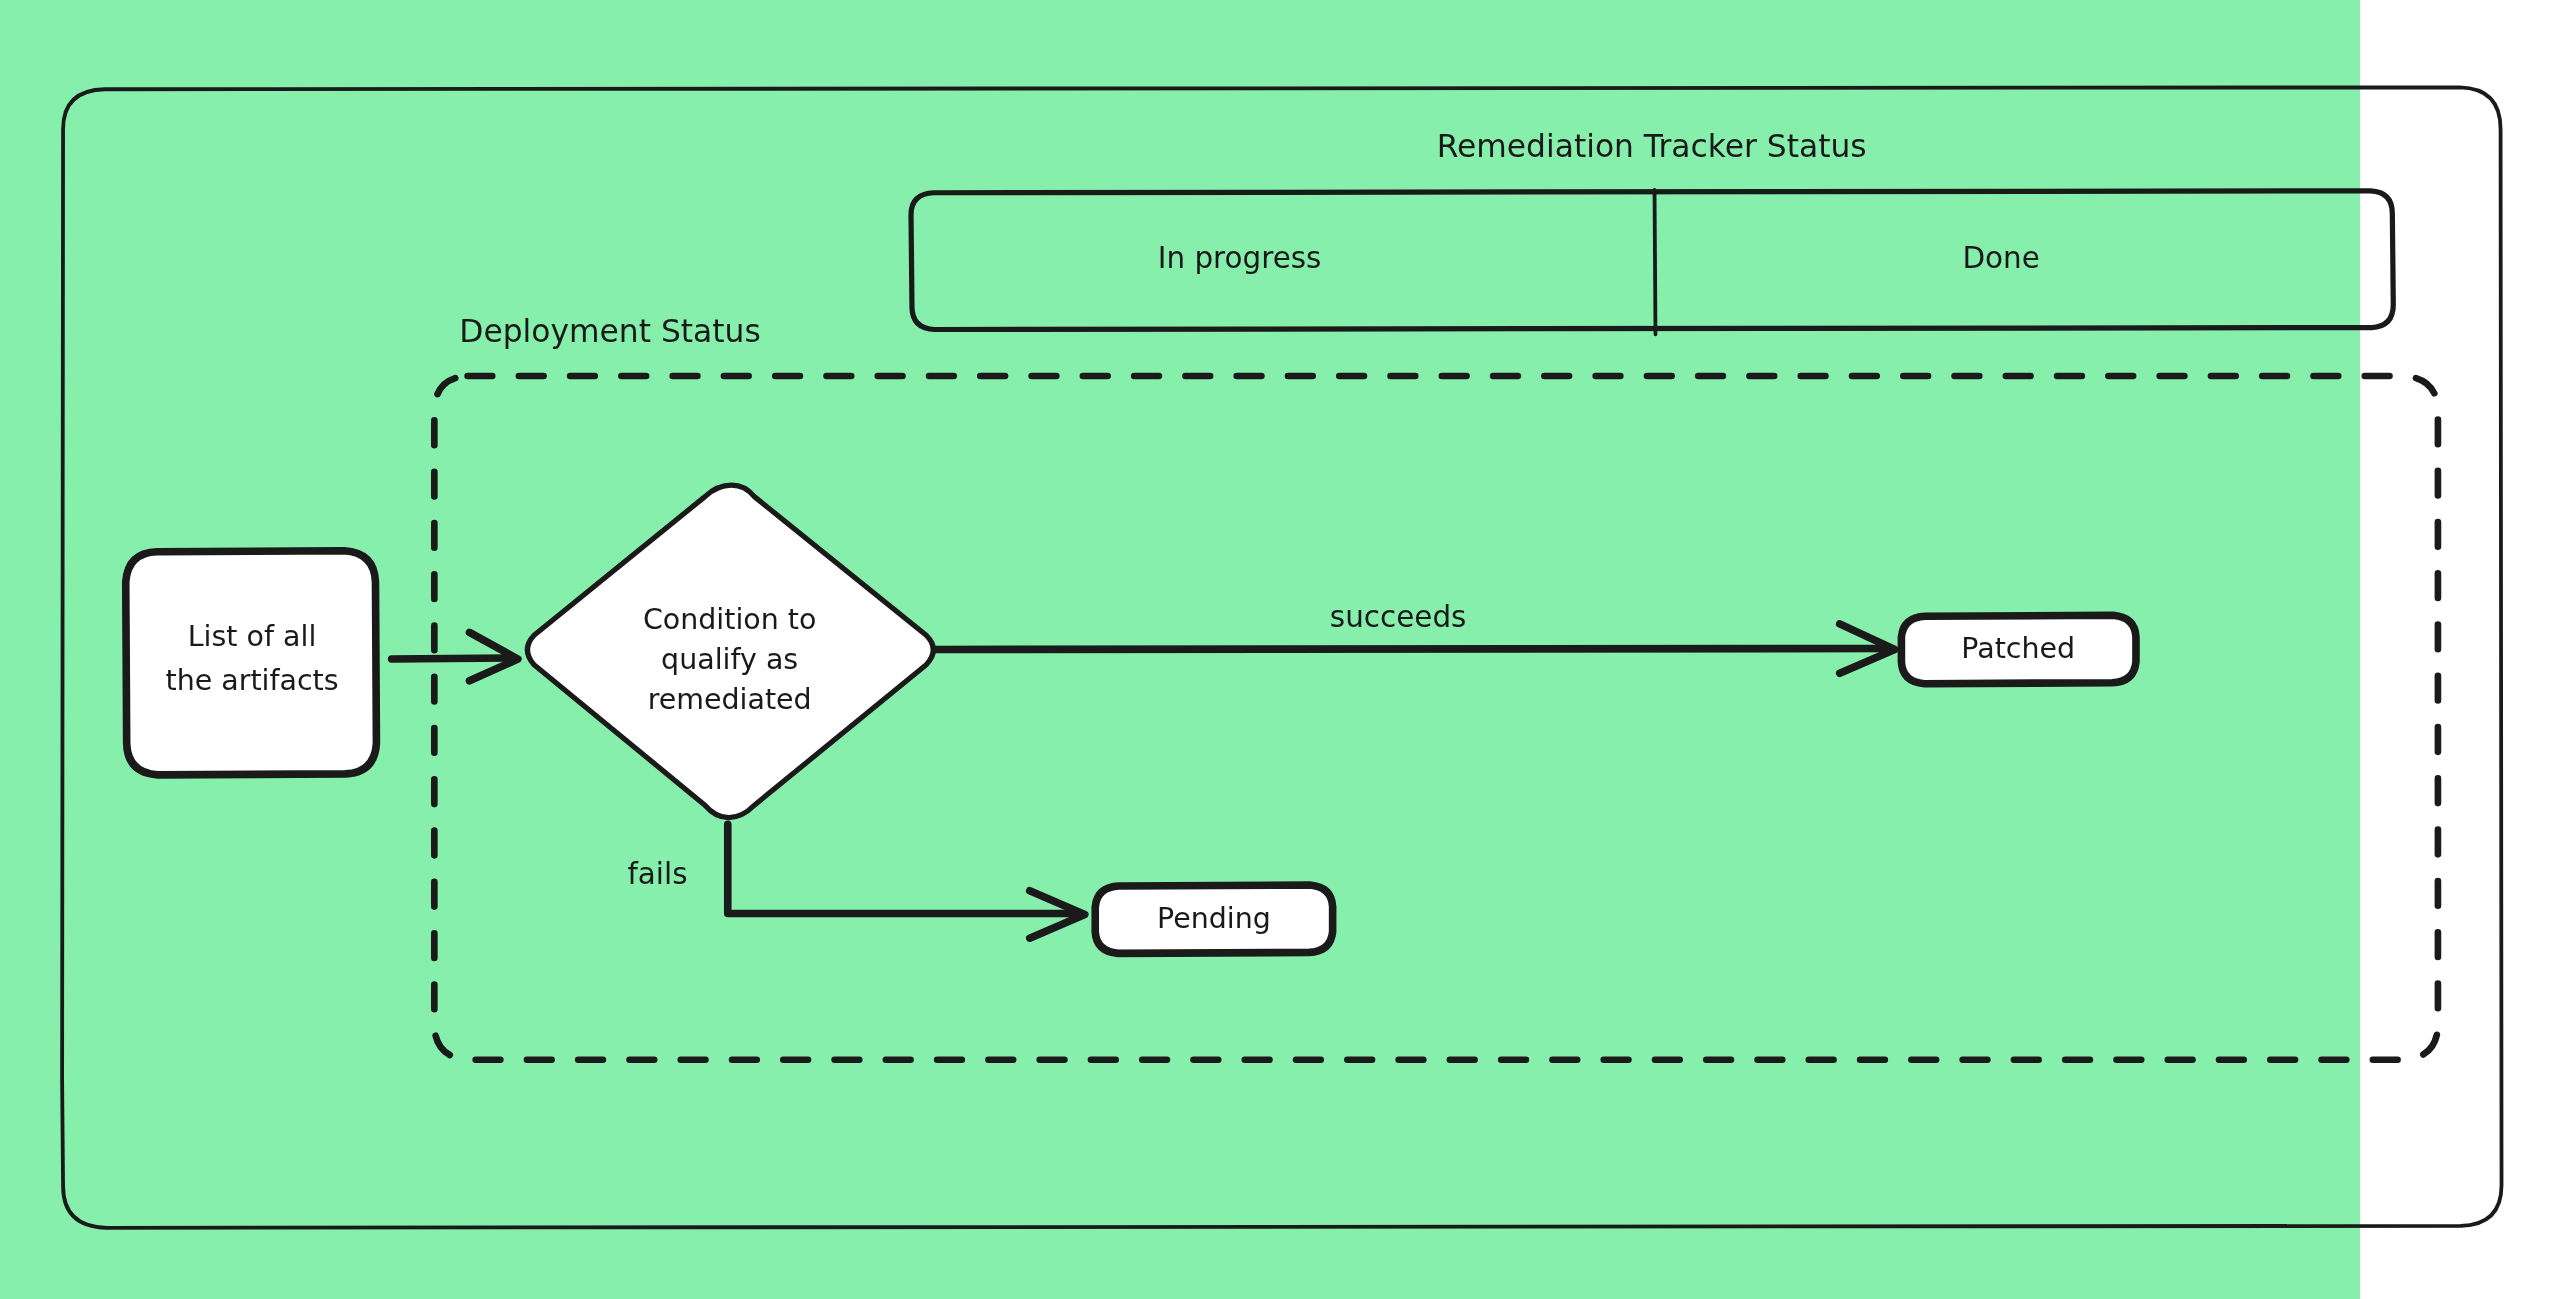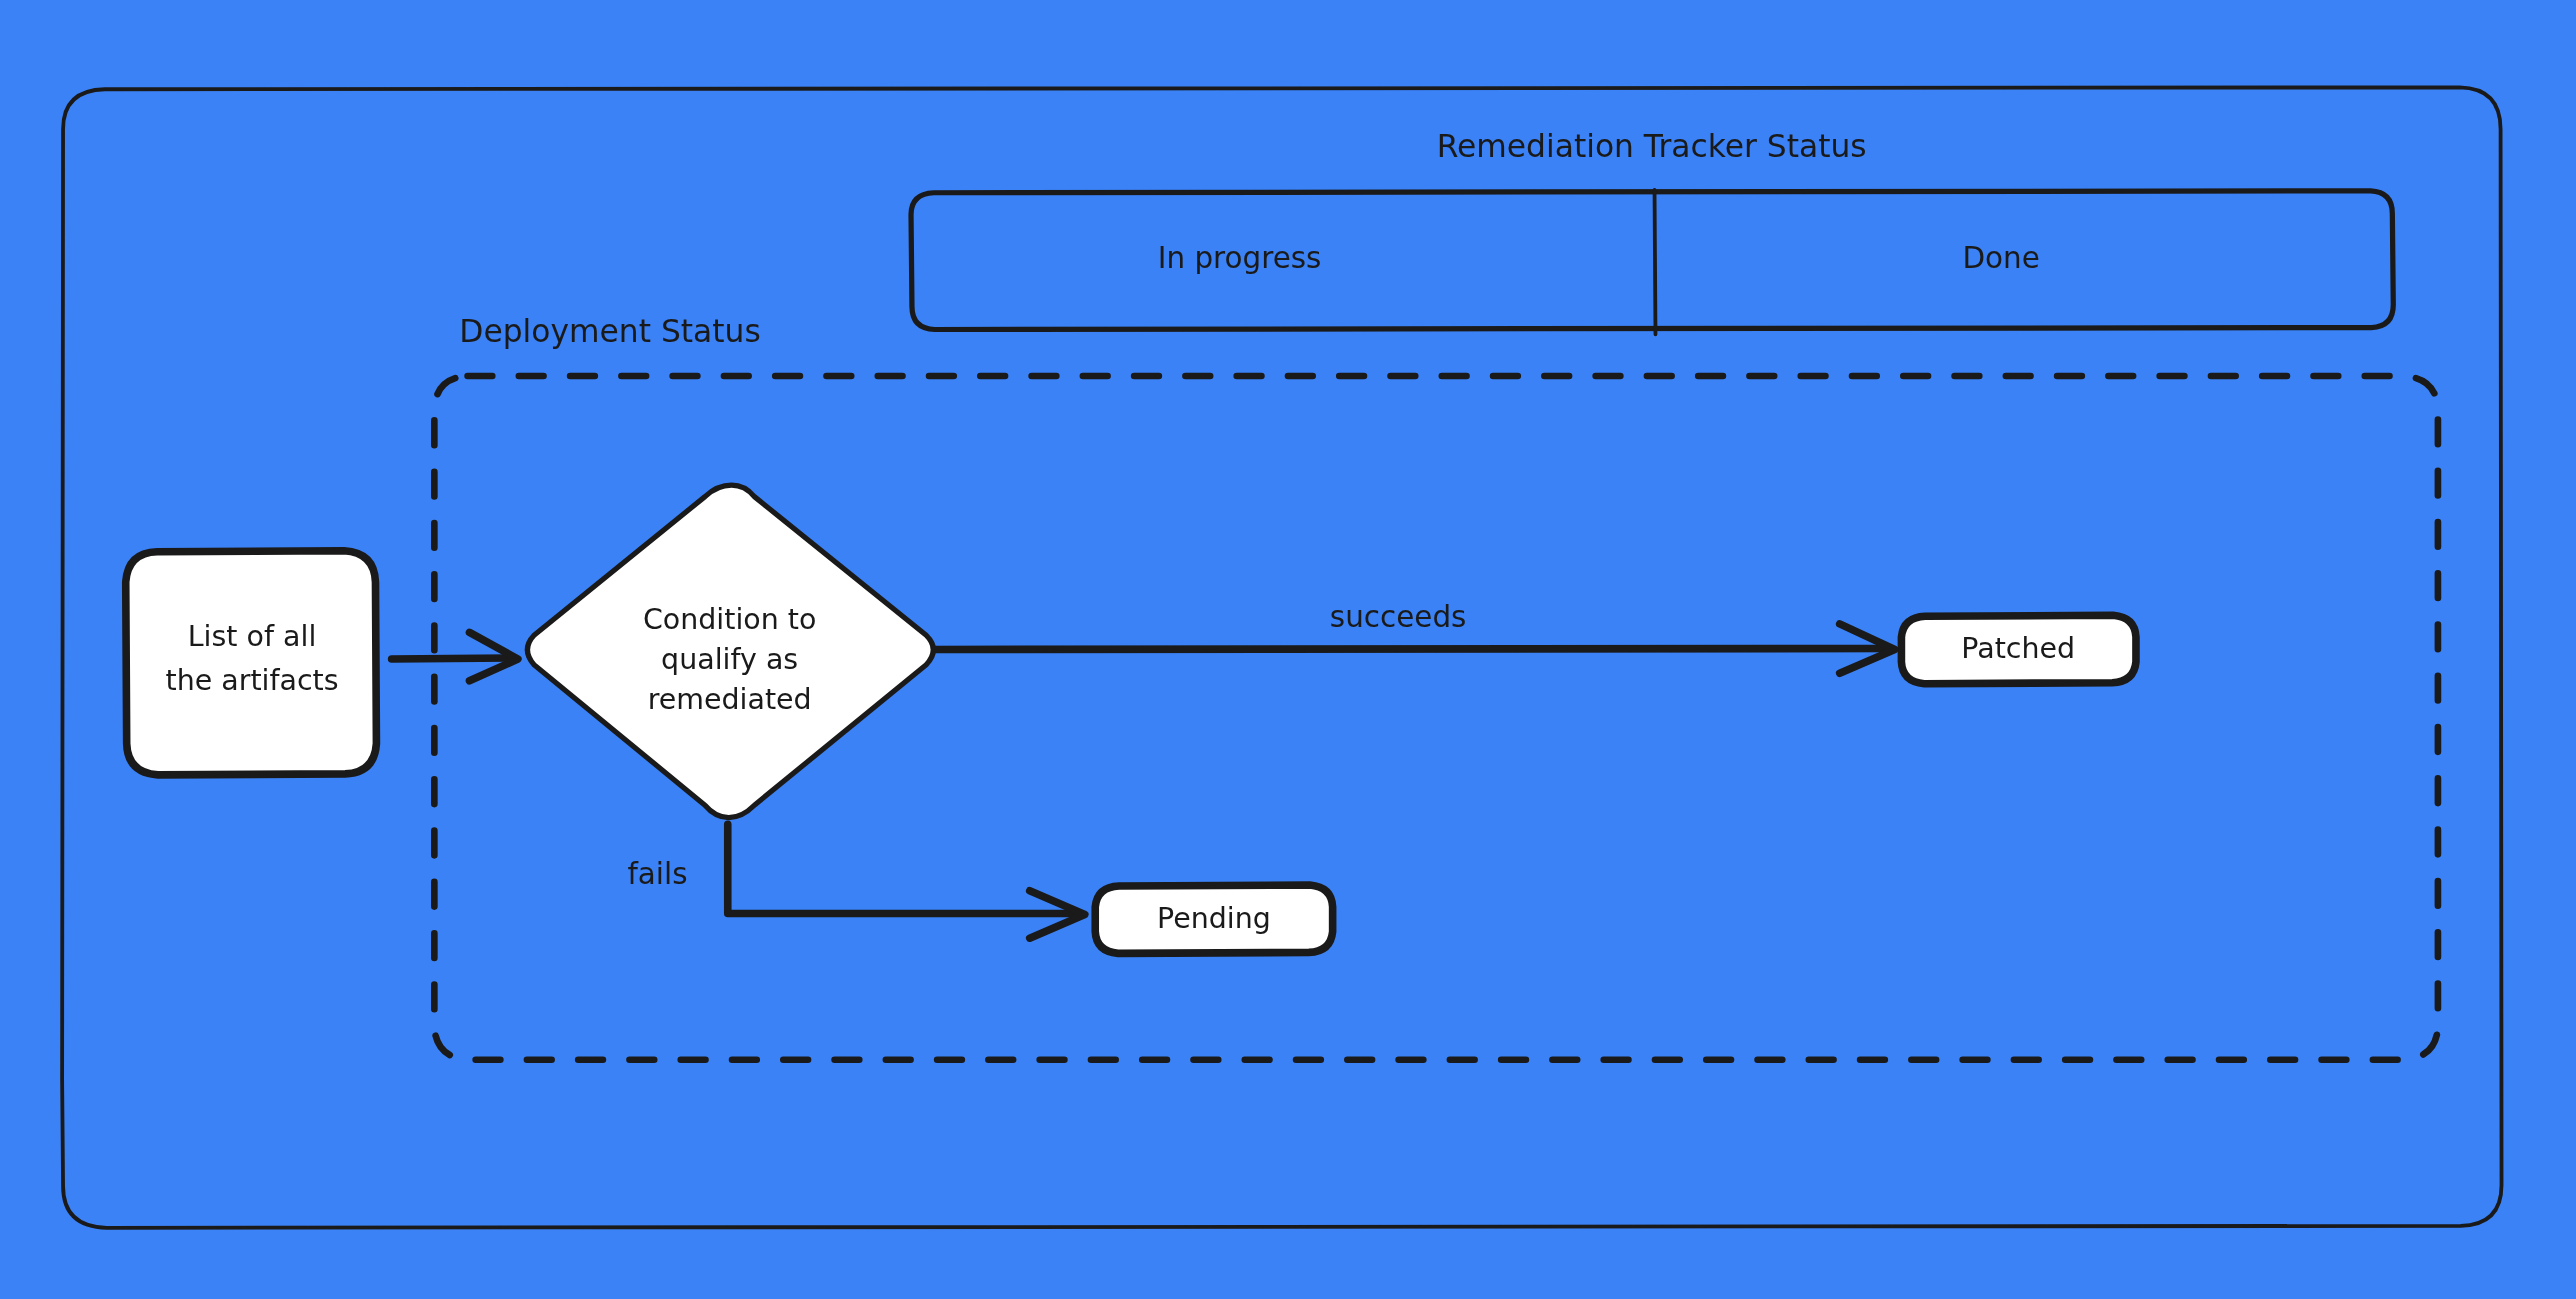--- a/index.html
+++ b/index.html
@@ -8,23 +8,23 @@
     background: #ffffff;
   }
   body {
     width: 2576px;
     height: 1299px;
     overflow: hidden;
     font-family: "DejaVu Sans", sans-serif;
   }
   #canvas {
     position: relative;
-    width: 2576px;
+    width: 2360px;
     height: 1299px;
-    background: #3b82f6;
+    background: #86efac;
   }
   svg#diagram {
     position: absolute;
     top: 0;
     left: 0;
     width: 2576px;
     height: 1299px;
     display: block;
   }
   .stroke-thin {

